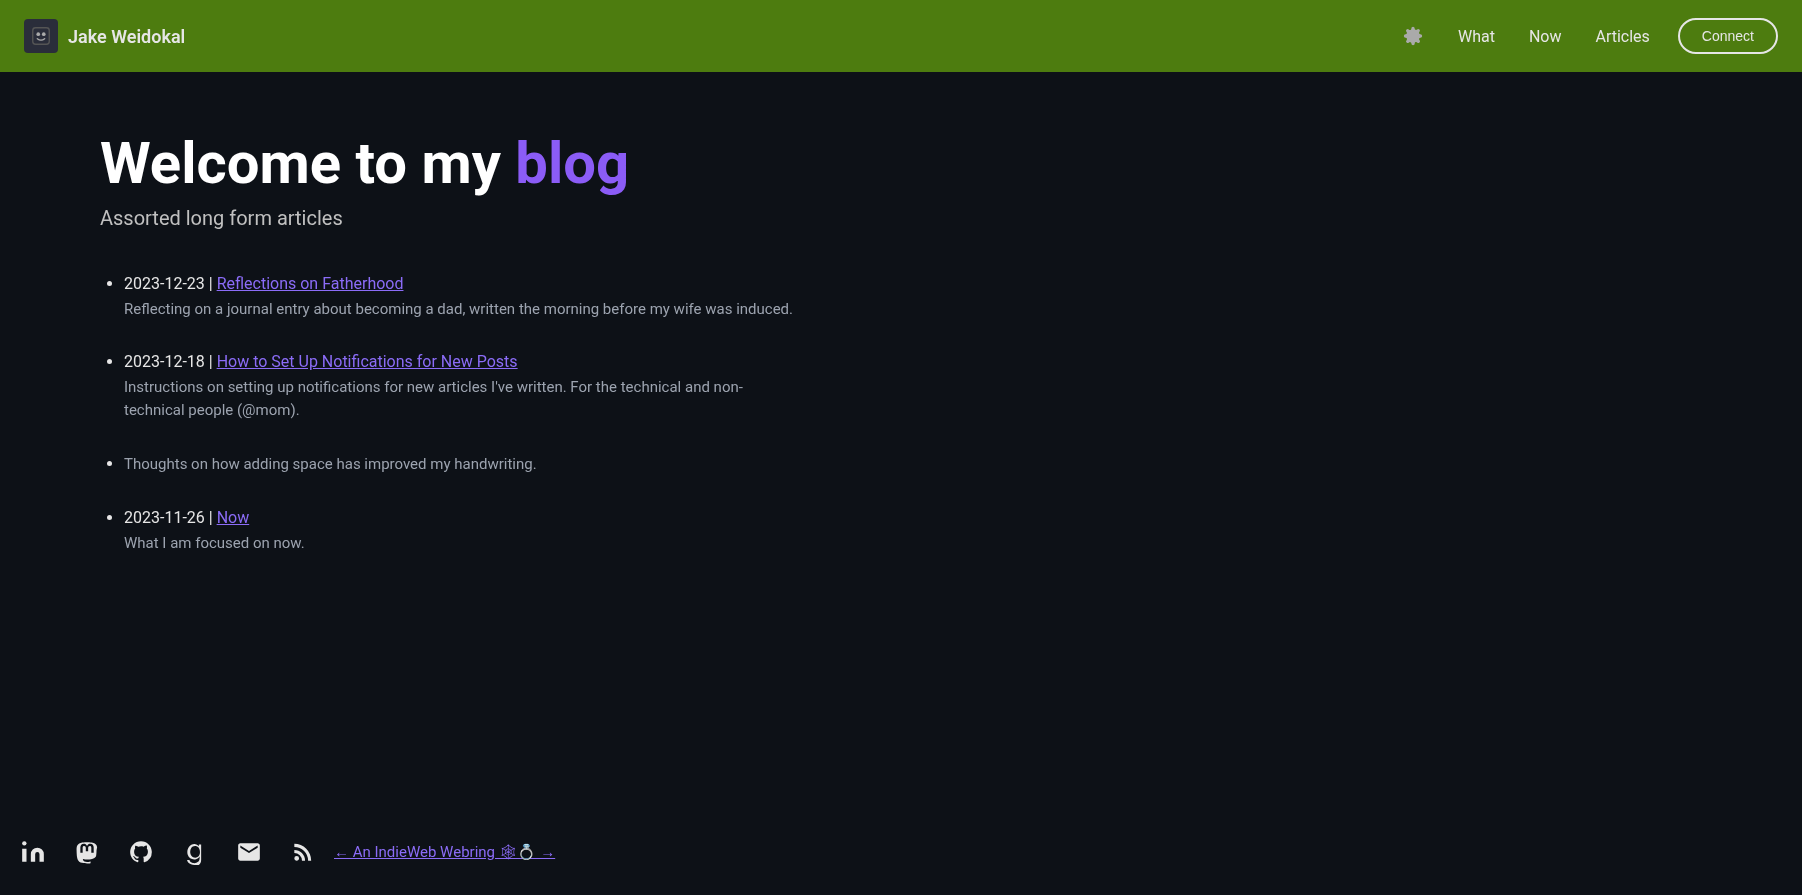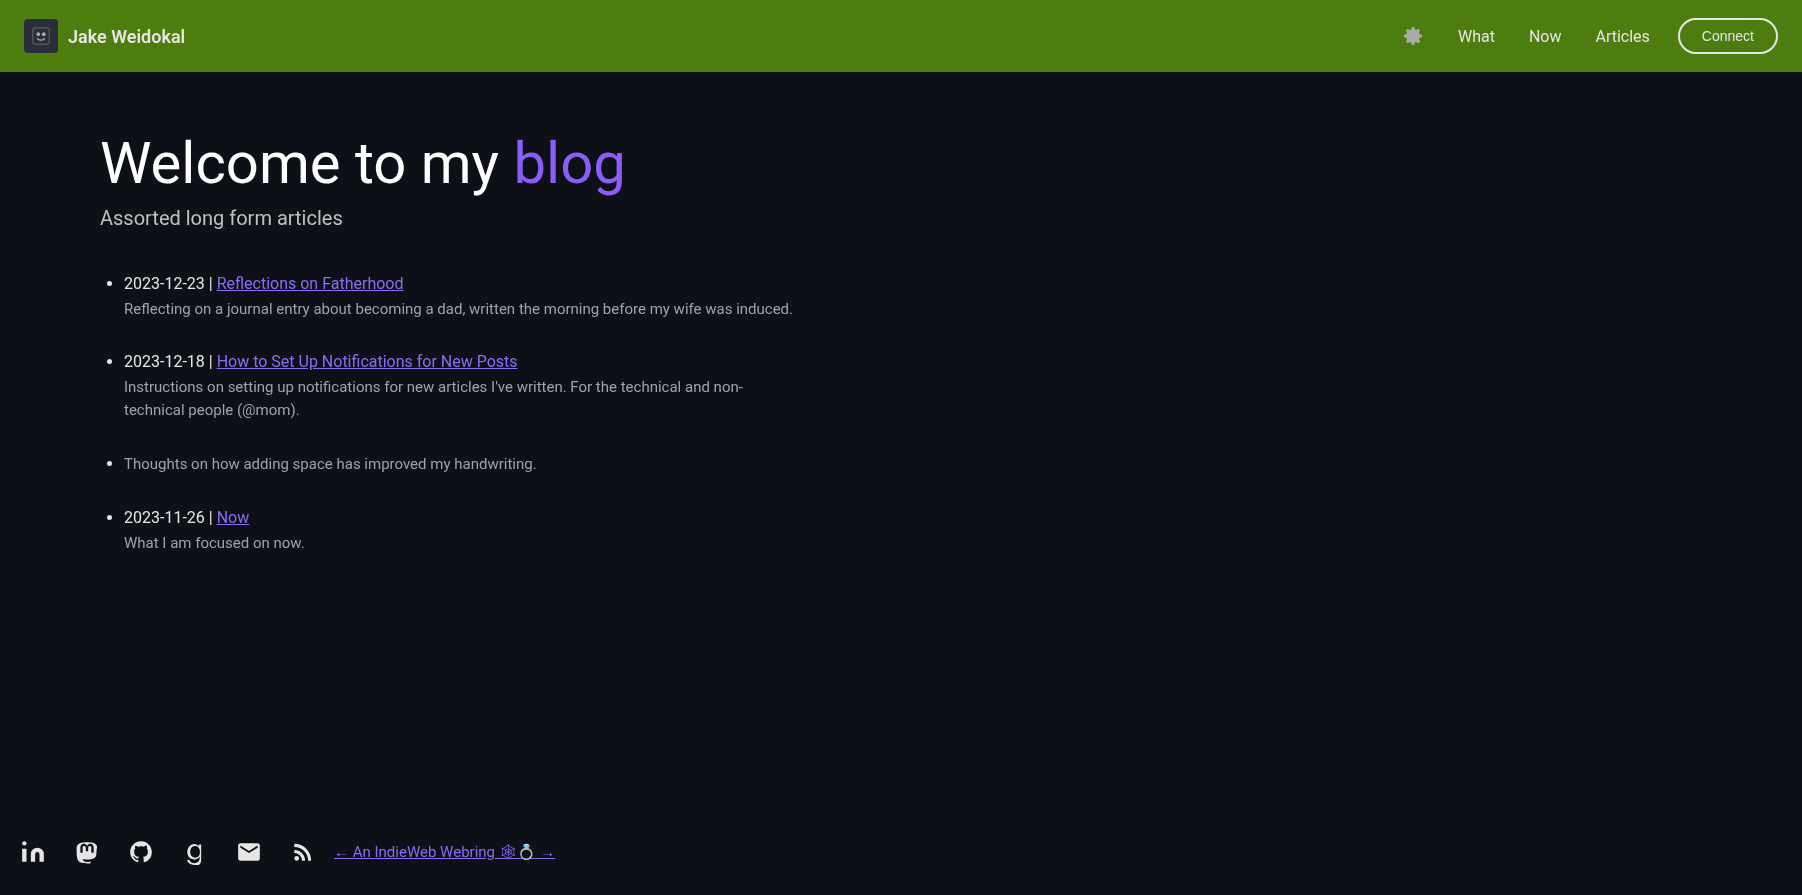--- a/index.html
+++ b/index.html
@@ -84,21 +84,21 @@
 
     
     main {
       flex: 1;
       padding: 60px 100px 80px 100px;
       max-width: 900px;
     }
 
     .hero-title {
       font-size: 58px;
-      font-weight: 400;
+      font-weight: 700;
       line-height: 1.1;
       margin-bottom: 10px;
       color: #fff;
     }
 
     .hero-title .highlight {
       color: #8b5cf6;
     }
 
     .hero-subtitle {

